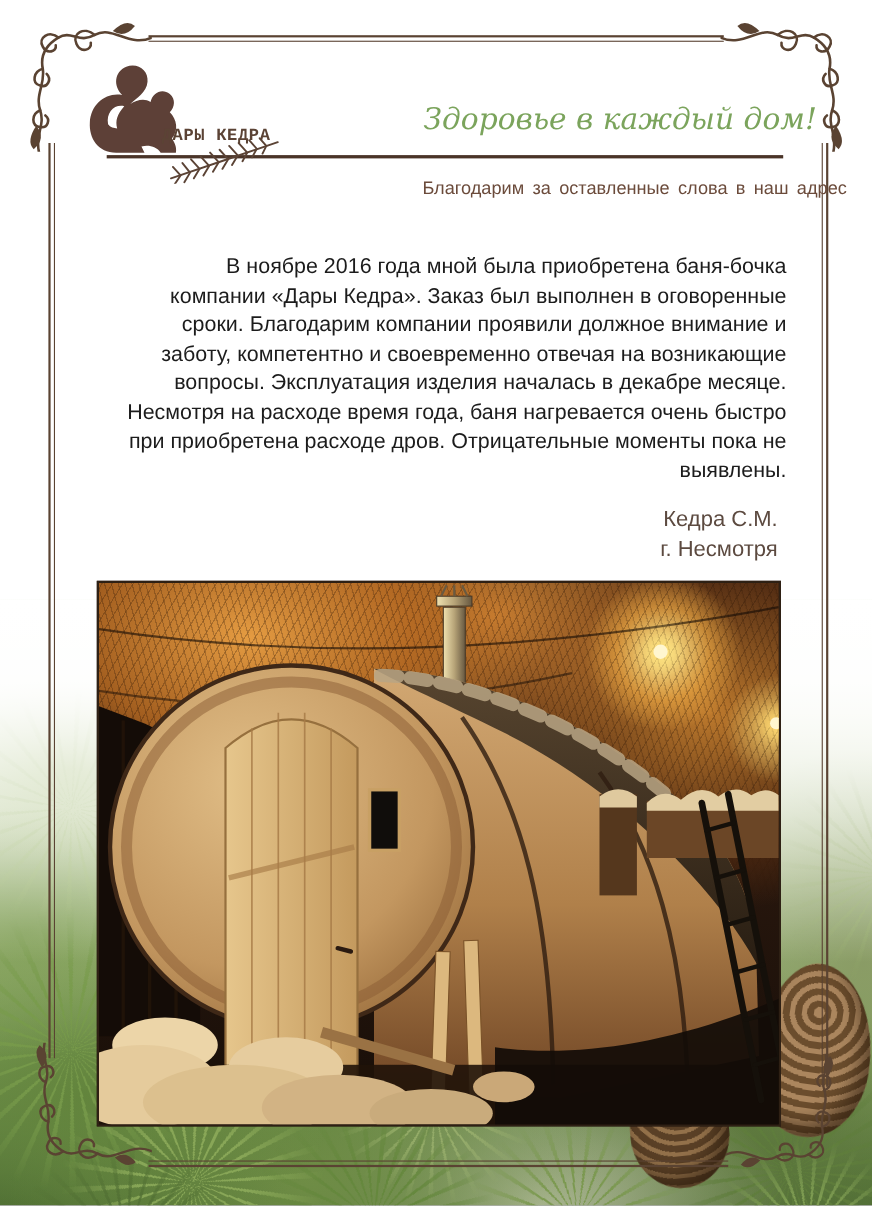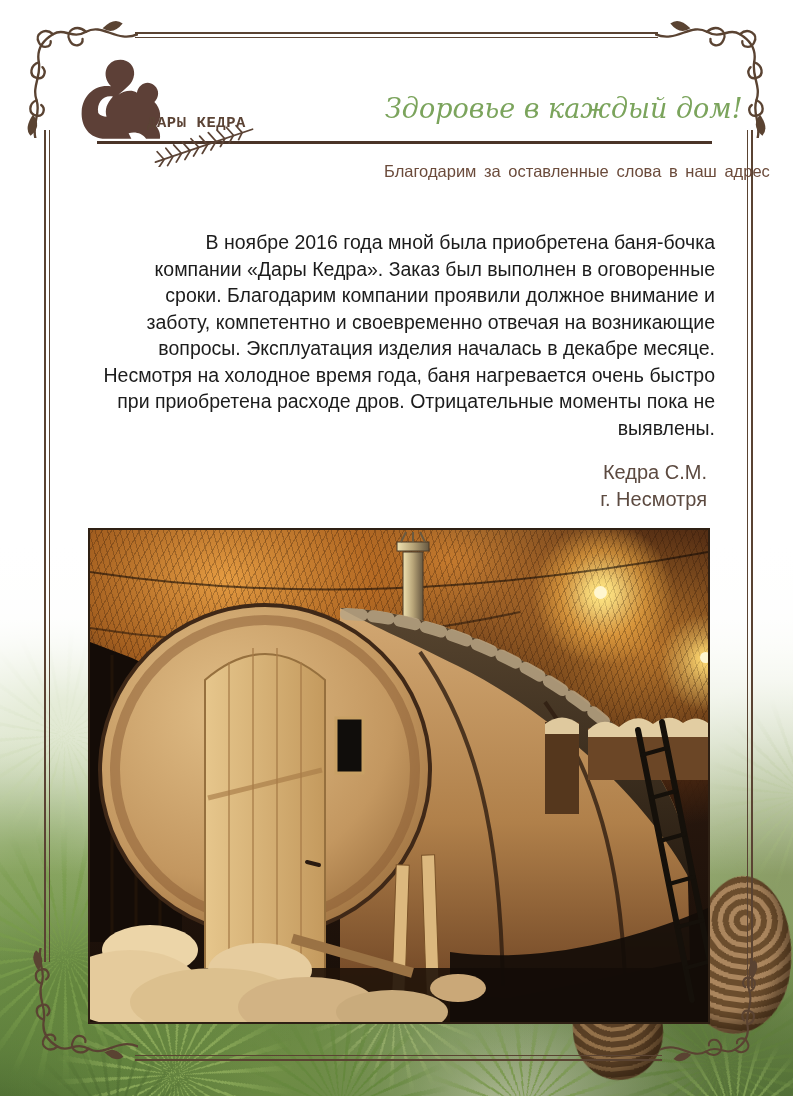--- a/index.html
+++ b/index.html
@@ -198,21 +198,21 @@
 
   <div class="tagline">Здоровье в каждый дом!</div>
   <div class="thanks">Благодарим за оставленные слова в наш адрес</div>
 
   <div class="testimonial">
       <div>В ноябре 2016 года мной была приобретена баня-бочка</div>
       <div>компании «Дары Кедра». Заказ был выполнен в оговоренные</div>
       <div>сроки. Благодарим компании проявили должное внимание и</div>
       <div>заботу, компетентно и своевременно отвечая на возникающие</div>
       <div>вопросы. Эксплуатация изделия началась в декабре месяце.</div>
-      <div>Несмотря на холодное время года, баня нагревается очень быстро</div>
+      <div>Несмотря на расходе время года, баня нагревается очень быстро</div>
       <div>при приобретена расходе дров. Отрицательные моменты пока не</div>
       <div>выявлены.</div>
     </div>
   <div class="signature">
     <div>Кедра С.М.</div>
     <div>г. Несмотря</div>
   </div>
 
   <div class="photo">
     <div class="ph-glow"></div>

